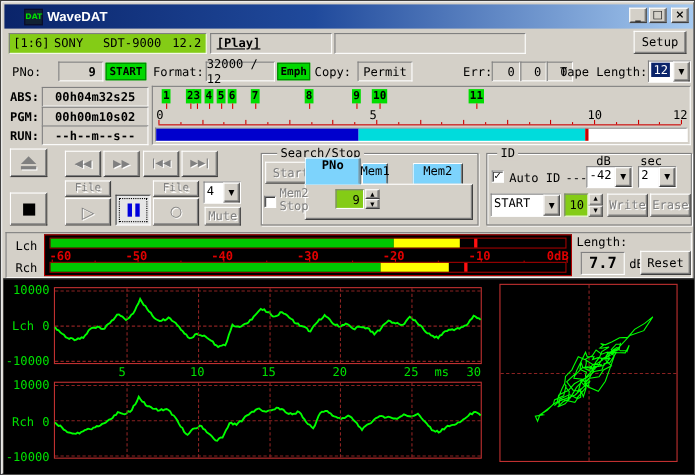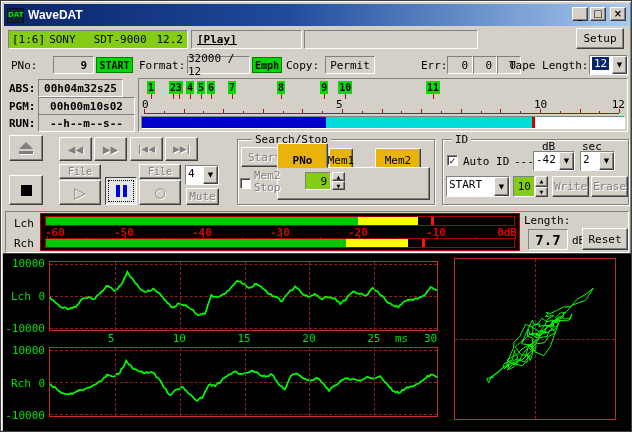--- a/index.html
+++ b/index.html
@@ -20,21 +20,21 @@
   .bold { font-weight:bold; }
   .ctr { display:flex; align-items:center; justify-content:center; }
   .badge { background:#00d800; border:1px solid #008000; color:#000; font-weight:bold;
            font-size:10px; display:flex; align-items:center; justify-content:center; }
   
   #titlebar { left:3px; top:3px; width:626px; height:22px;
     background:linear-gradient(90deg,#0a246a 0%,#204a9c 45%,#a6caf0 100%);
     display:flex; align-items:center; }
   #title-text { color:#fff; font-family:"Liberation Sans",sans-serif; font-weight:bold;
     font-size:12px; margin-left:4px; }
-  #app-icon { width:17px; height:15px; margin-left:3px; background:#123; border:1px solid #0a0a2a;
+  #app-icon { width:17px; height:15px; margin-left:18px; background:#123; border:1px solid #0a0a2a;
     color:#00e000; font-size:7px; font-weight:bold; display:flex; align-items:center; justify-content:flex-start;
     font-family:"DejaVu Sans",sans-serif; }
   .tbtn { width:16px; height:14px; font-family:"DejaVu Sans",sans-serif; font-size:10px;
     font-weight:bold; display:flex; align-items:center; justify-content:center; line-height:10px; }
   
   .combo { border:1px solid; border-color:#808080 #ffffff #ffffff #808080; background:#fff; display:flex; }
   .combo .val { flex:1; padding:1px 2px; font-size:11px; overflow:hidden; }
   .cbtn { width:15px; background:#d4d0c8; border:1px solid; border-color:#ffffff #404040 #404040 #ffffff;
     box-shadow:inset -1px -1px 0 #808080; display:flex; align-items:center; justify-content:center;
     font-size:7px; font-family:"DejaVu Sans",sans-serif; }
@@ -42,22 +42,22 @@
   .spin div { flex:1; background:#d4d0c8; border:1px solid; border-color:#ffffff #404040 #404040 #ffffff;
     box-shadow:inset -1px -1px 0 #808080; font-size:5px; display:flex; align-items:center; justify-content:center;
     font-family:"DejaVu Sans",sans-serif; }
   .cb { width:11px; height:11px; background:#fff; border:1px solid; border-color:#808080 #fff #fff #808080;
         box-shadow:inset 1px 1px 0 #404040; font-size:9px; font-weight:bold; display:flex; align-items:center;
         justify-content:center; font-family:"DejaVu Sans",sans-serif; }
   
   .group { border:1px solid #808080; box-shadow:1px 1px 0 #ffffff, inset 1px 1px 0 #ffffff; }
   .legend { position:absolute; top:-7px; background:#d4d0c8; padding:0 3px; font-size:11px; }
   
-  .tab { background:#eab308; border:1px solid; border-color:#ffffff #404040 transparent #ffffff;
-    box-shadow:inset -1px 0 0 #808080; display:flex; align-items:flex-end; justify-content:center;
+  .tab { background:#7dd3fc; border:1px solid; border-color:#ffffff #404040 transparent #ffffff;
+    box-shadow:inset -1px 0 0 #808080; display:flex; align-items:flex-start; justify-content:center;
     font-size:11px; border-top-left-radius:2px; border-top-right-radius:2px; }
   
   #meter-box { background:#000; border:1px solid #b00000; }
   .mbar { position:absolute; background:#000; border:1px solid #a00000; }
   .plot { position:absolute; background:#000; border:1px solid #c03030; }
   .gridh { position:absolute; left:0; right:0; border-top:1px dashed #8b2222; height:0; }
   .gridv { position:absolute; top:0; bottom:0; border-left:1px dashed #8b2222; width:0; }
   .glabel { position:absolute; color:#00e000; font-size:11px; font-family:"DejaVu Sans Mono",monospace; }
   svg { position:absolute; left:0; top:0; overflow:visible; }
   .ticon { font-family:"DejaVu Sans",sans-serif; }
@@ -111,21 +111,21 @@
   <div class="abs sunken" style="left:472px; top:55px; width:24px; height:18px; text-align:right; padding:2px 4px 0 0;">0</div>
   <div class="abs sunken" style="left:496px; top:55px; width:24px; height:18px; text-align:right; padding:2px 4px 0 0;">0</div>
 
   <div class="abs lbl" style="left:508px; top:58px;">Tape Length:</div>
   <div class="abs combo" style="left:588px; top:54px; width:39px; height:20px;">
     <div class="val"><span style="background:#0a246a; color:#fff; padding:0 2px;">12</span></div>
     <div class="cbtn">▼</div>
   </div>
 
   <div class="abs lbl bold" style="left:8px; top:81px;">ABS:</div>
-  <div class="abs sunken ctr bold" style="left:37px; top:78px; width:85px; height:18px;">00h04m32s25</div>
+  <div class="abs sunken ctr bold" style="left:37px; top:78px; width:97px; height:18px;">00h04m32s25</div>
   <div class="abs lbl bold" style="left:8px; top:99px;">PGM:</div>
   <div class="abs sunken ctr bold" style="left:37px; top:96px; width:97px; height:18px;">00h00m10s02</div>
   <div class="abs lbl bold" style="left:8px; top:116px;">RUN:</div>
   <div class="abs sunken ctr bold" style="left:37px; top:113px; width:97px; height:18px;">--h--m--s--</div>
 
   <div id="tape-panel" class="abs sunken" style="left:137px; top:77px; width:490px; height:54px; border-color:#808080 #ffffff #ffffff #808080;">
     <div id="marker-layer" class="abs" style="left:0; top:0; width:488px; height:20px;">
         <div style="position: absolute; left: 8.1px; top: 2px; height: 13px; padding: 0px 1px; background: rgb(0, 221, 0); color: rgb(0, 0, 0); font: bold 10px / 13px &quot;DejaVu Sans Mono&quot;, monospace;">1</div>
         <div style="position: absolute; left: 12.1px; top: 15px; width: 1px; height: 5px; background: rgb(221, 0, 0);"></div>
         <div style="position: absolute; left: 29.9px; top: 2px; height: 13px; padding: 0px 1px; background: rgb(0, 221, 0); color: rgb(0, 0, 0); font: bold 10px / 13px &quot;DejaVu Sans Mono&quot;, monospace;">2</div>

